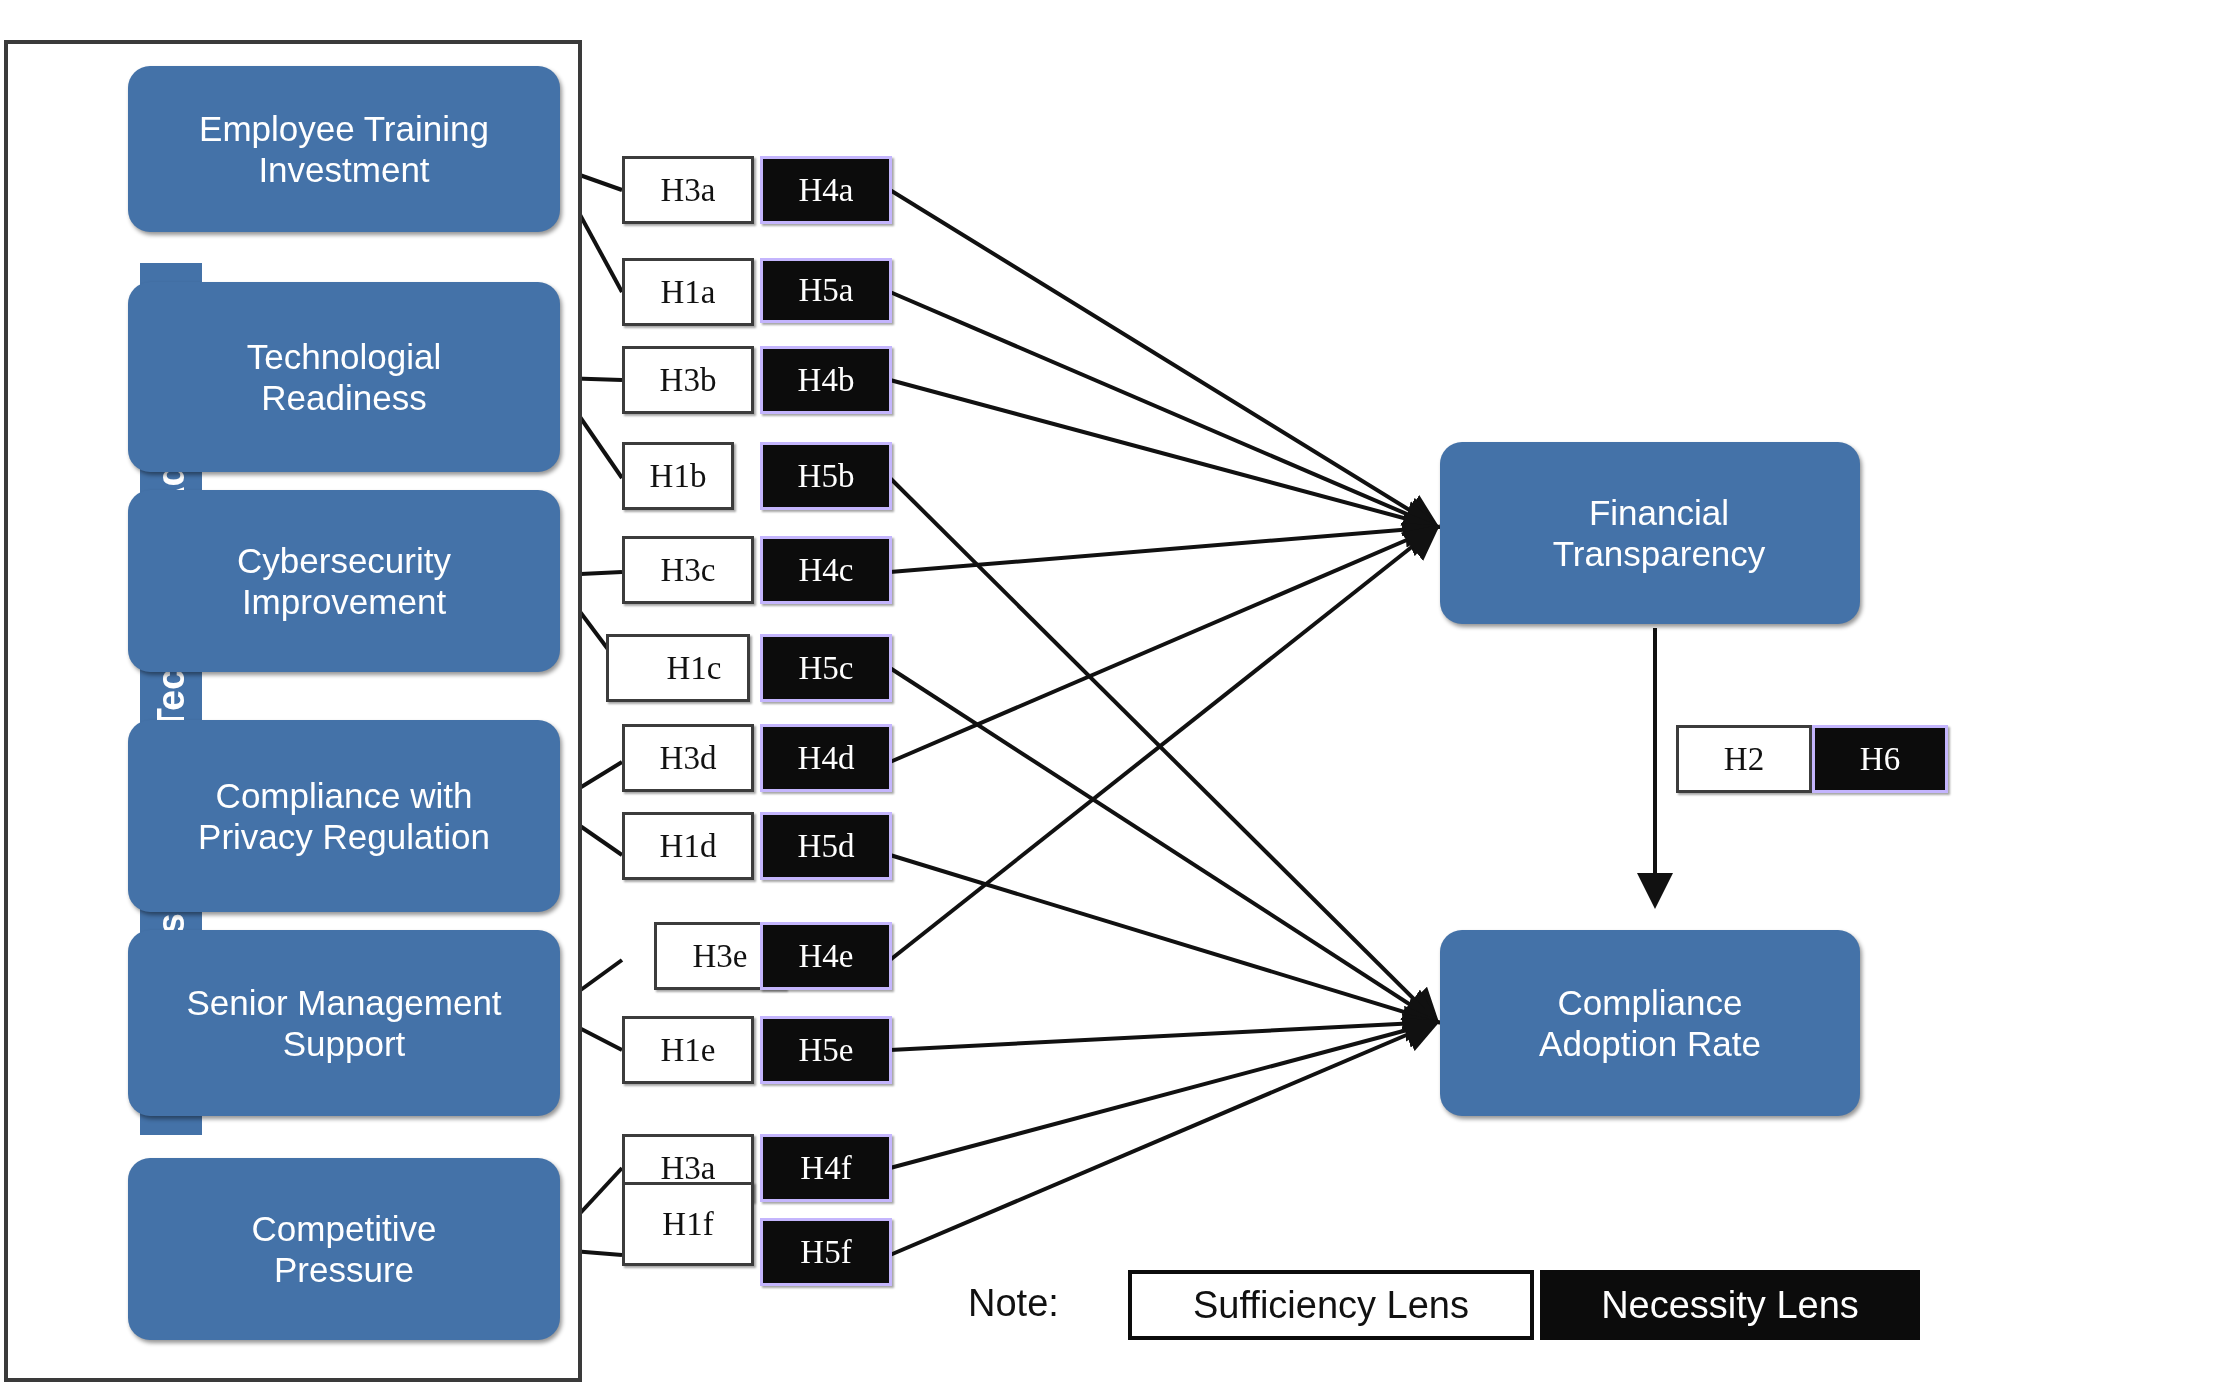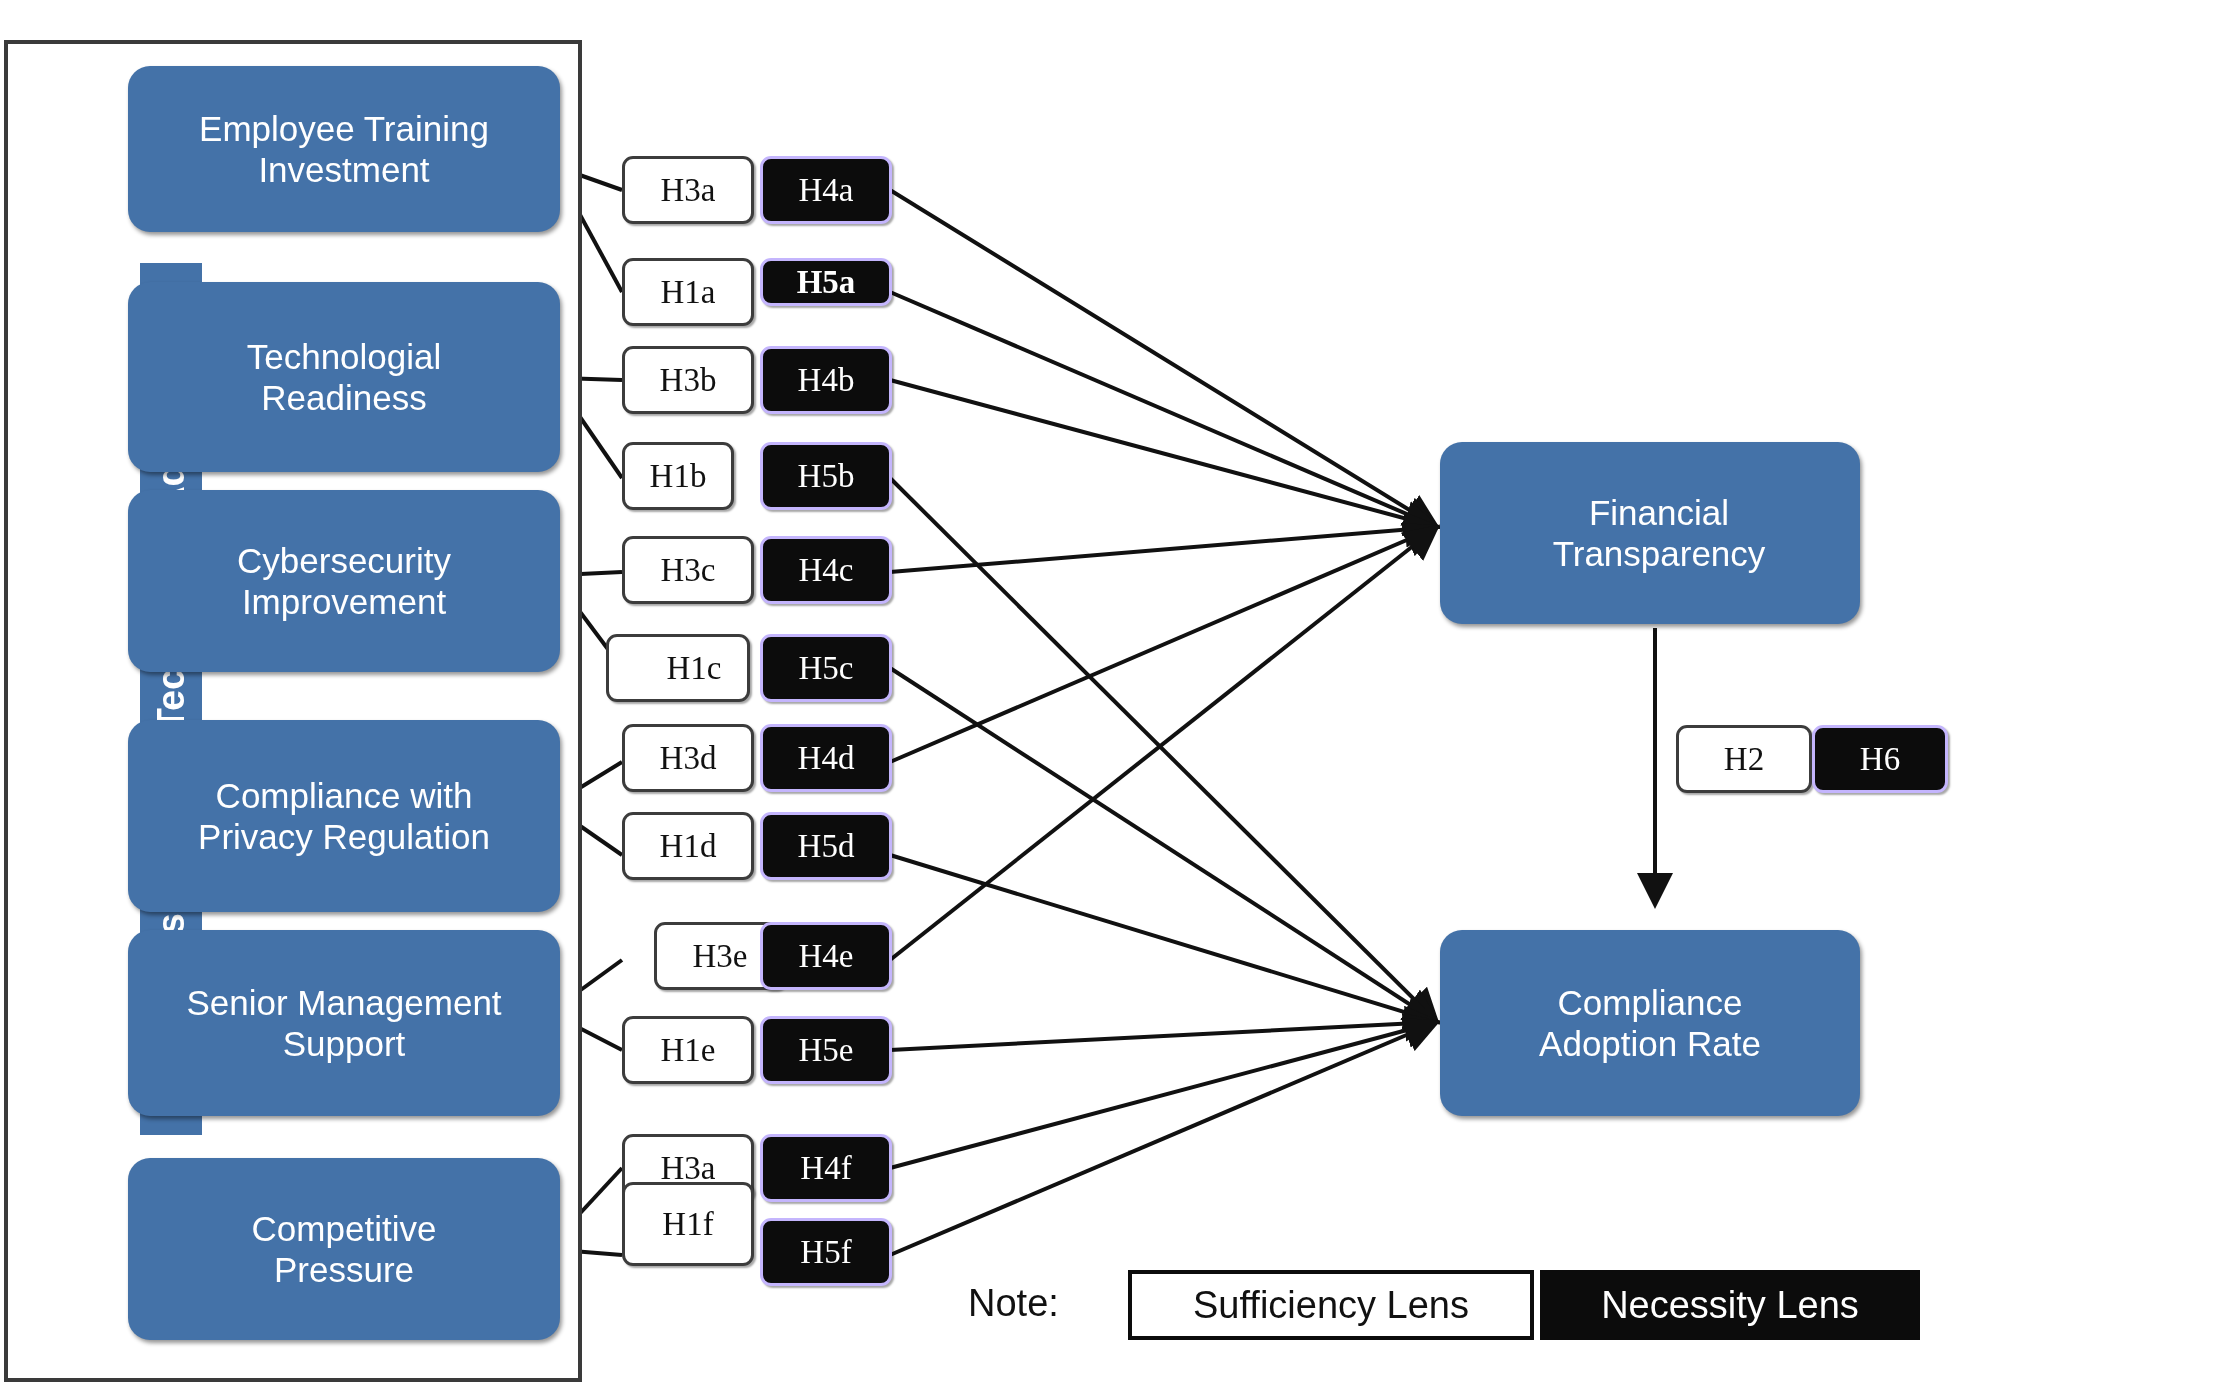--- a/index.html
+++ b/index.html
@@ -75,21 +75,20 @@
   
   .chip {
     position: absolute;
     box-sizing: border-box;
     display: flex;
     align-items: center;
     justify-content: center;
     font-family: "Liberation Serif", serif;
     font-size: 33px;
     line-height: 1;
-    border-radius: 11px;
   }
   .chip.suff {
     background: #ffffff;
     border: 3px solid #3c3c3c;
     color: #111111;
     box-shadow: 2px 2px 2px rgba(0,0,0,0.35);
   }
   .chip.nec {
     background: #0c0c0c;
     border: 3px solid #c4b5fd;
@@ -227,21 +226,21 @@
     <span>
       <span>Compliance</span>
       <span>Adoption Rate</span>
     </span>
   </div>
 
   <div class="chip suff" style="left:622px; top:156px; width:132px; height:68px;">H3a</div>
   <div class="chip nec" style="left:760px; top:156px; width:132px; height:68px;">H4a</div>
 
   <div class="chip suff" style="left:622px; top:258px; width:132px; height:68px;">H1a</div>
-  <div class="chip nec" style="left:760px; top:258px; width:132px; height:48px;font-weight:bold;">H5a</div>
+  <div class="chip nec" style="left:760px; top:258px; width:132px; height:65px;">H5a</div>
 
   <div class="chip suff" style="left:622px; top:346px; width:132px; height:68px;">H3b</div>
   <div class="chip nec" style="left:760px; top:346px; width:132px; height:68px;">H4b</div>
 
   <div class="chip suff" style="left:622px; top:442px; width:112px; height:68px;">H1b</div>
   <div class="chip nec" style="left:760px; top:442px; width:132px; height:68px;">H5b</div>
 
   <div class="chip suff" style="left:622px; top:536px; width:132px; height:68px;">H3c</div>
   <div class="chip nec" style="left:760px; top:536px; width:132px; height:68px;">H4c</div>
 

